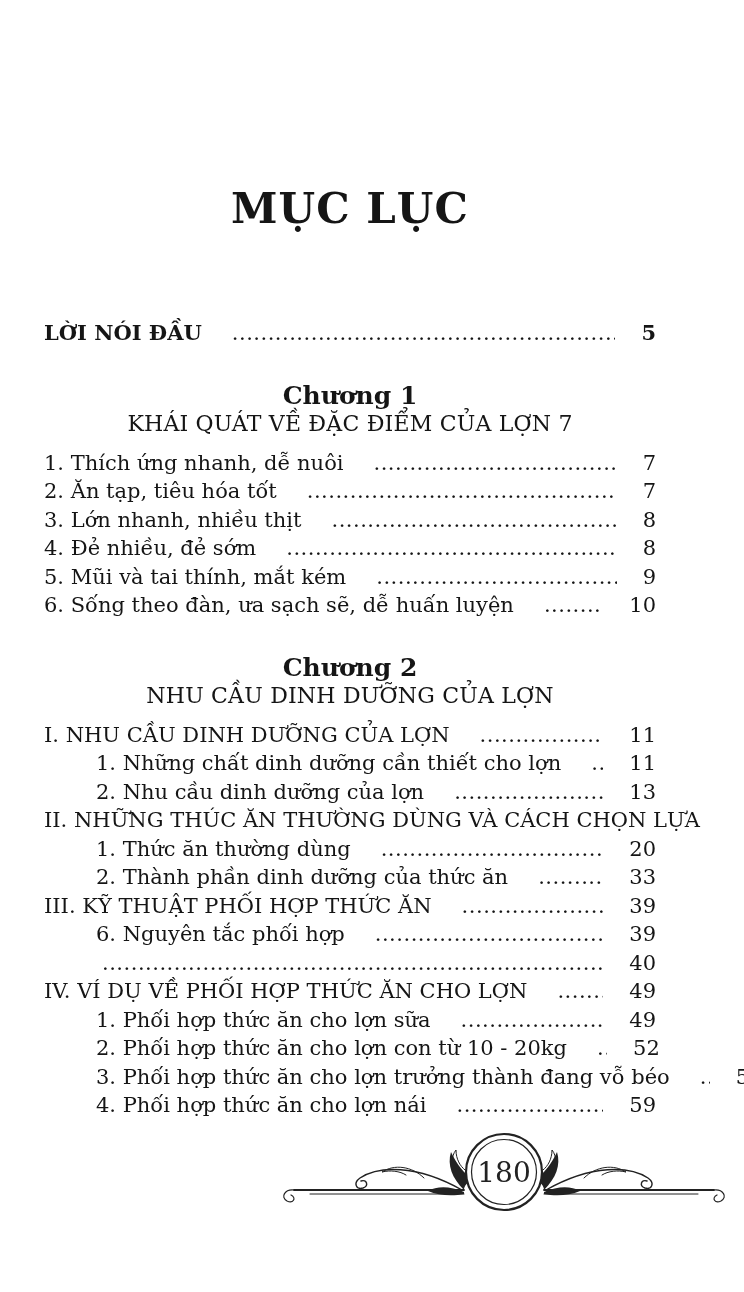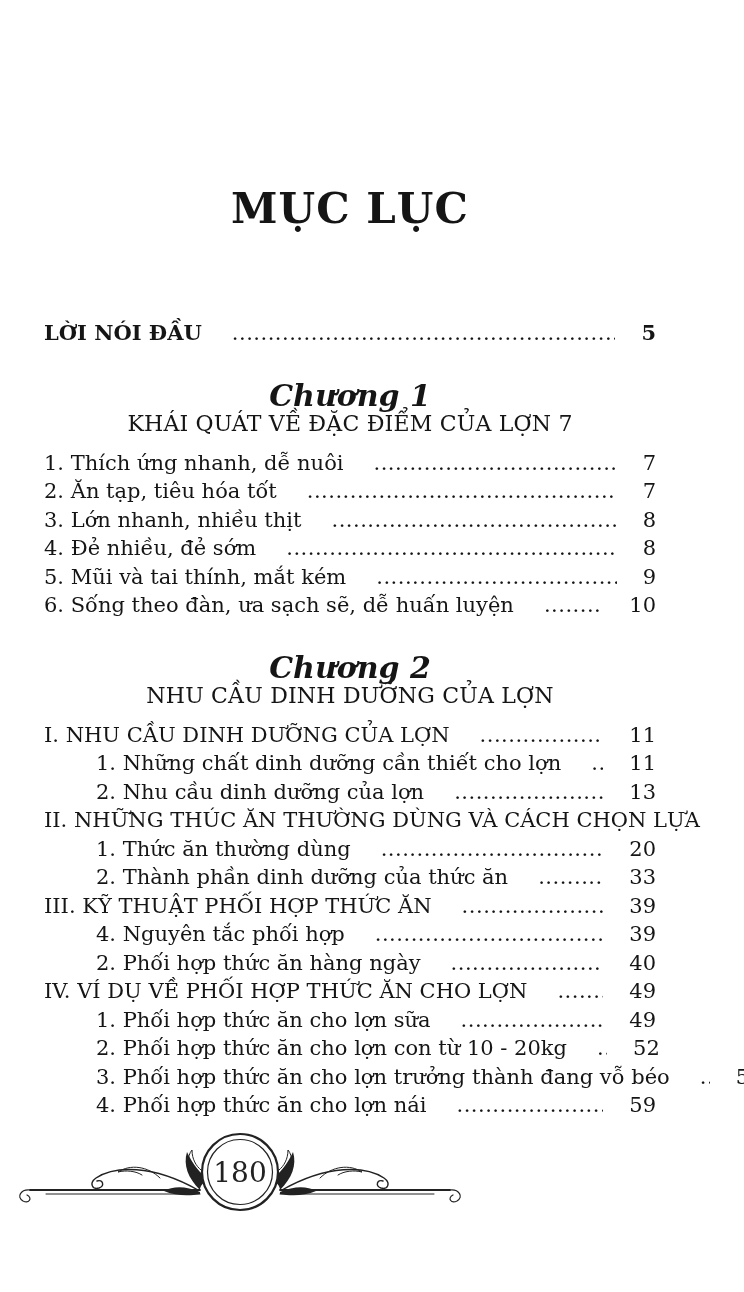--- a/index.html
+++ b/index.html
@@ -39,23 +39,22 @@
   }
   .front-matter .entry-label,
   .front-matter .entry-page {
     font-weight: bold;
   }
   .chapter-head {
     margin-top: 34px;
     text-align: center;
   }
   .chapter-label {
-    font-size: 30px;
+    font-size: 25px;
     font-weight: bold;
-    font-style: italic;
     line-height: 28px;
   }
   .chapter-title {
     font-size: 22px;
     font-weight: normal;
     line-height: 27px;
     letter-spacing: 0.2px;
   }
   .entry-list {
     margin-top: 12px;
@@ -88,21 +87,21 @@
   .entry-page {
     flex: 0 0 auto;
     white-space: nowrap;
   }
   .footer-ornament {
     position: absolute;
     left: 0;
     top: 1128px;
     width: 744px;
     display: flex;
-    justify-content: flex-start;
+    justify-content: flex-end;
   }
   .footer-ornament svg {
     display: block;
   }
 </style>
 </head>
 <body>
 
 <div class="page">
 
@@ -183,26 +182,25 @@
           <span class="entry-label">2. Thành phần dinh dưỡng của thức ăn</span>
           <span class="leader"></span>
           <span class="entry-page">33</span>
         </div>
         <div class="entry">
           <span class="entry-label">III. KỸ THUẬT PHỐI HỢP THỨC ĂN</span>
           <span class="leader"></span>
           <span class="entry-page">39</span>
         </div>
         <div class="entry indent">
-          <span class="entry-label">4. Nguyên tắc phối hợp</span>
+          <span class="entry-label">6. Nguyên tắc phối hợp</span>
           <span class="leader"></span>
           <span class="entry-page">39</span>
         </div>
         <div class="entry indent">
-          <span class="entry-label">2. Phối hợp thức ăn hàng ngày</span>
           <span class="leader"></span>
           <span class="entry-page">40</span>
         </div>
         <div class="entry">
           <span class="entry-label">IV. VÍ DỤ VỀ PHỐI HỢP THỨC ĂN CHO LỢN</span>
           <span class="leader"></span>
           <span class="entry-page">49</span>
         </div>
         <div class="entry indent">
           <span class="entry-label">1. Phối hợp thức ăn cho lợn sữa</span>

